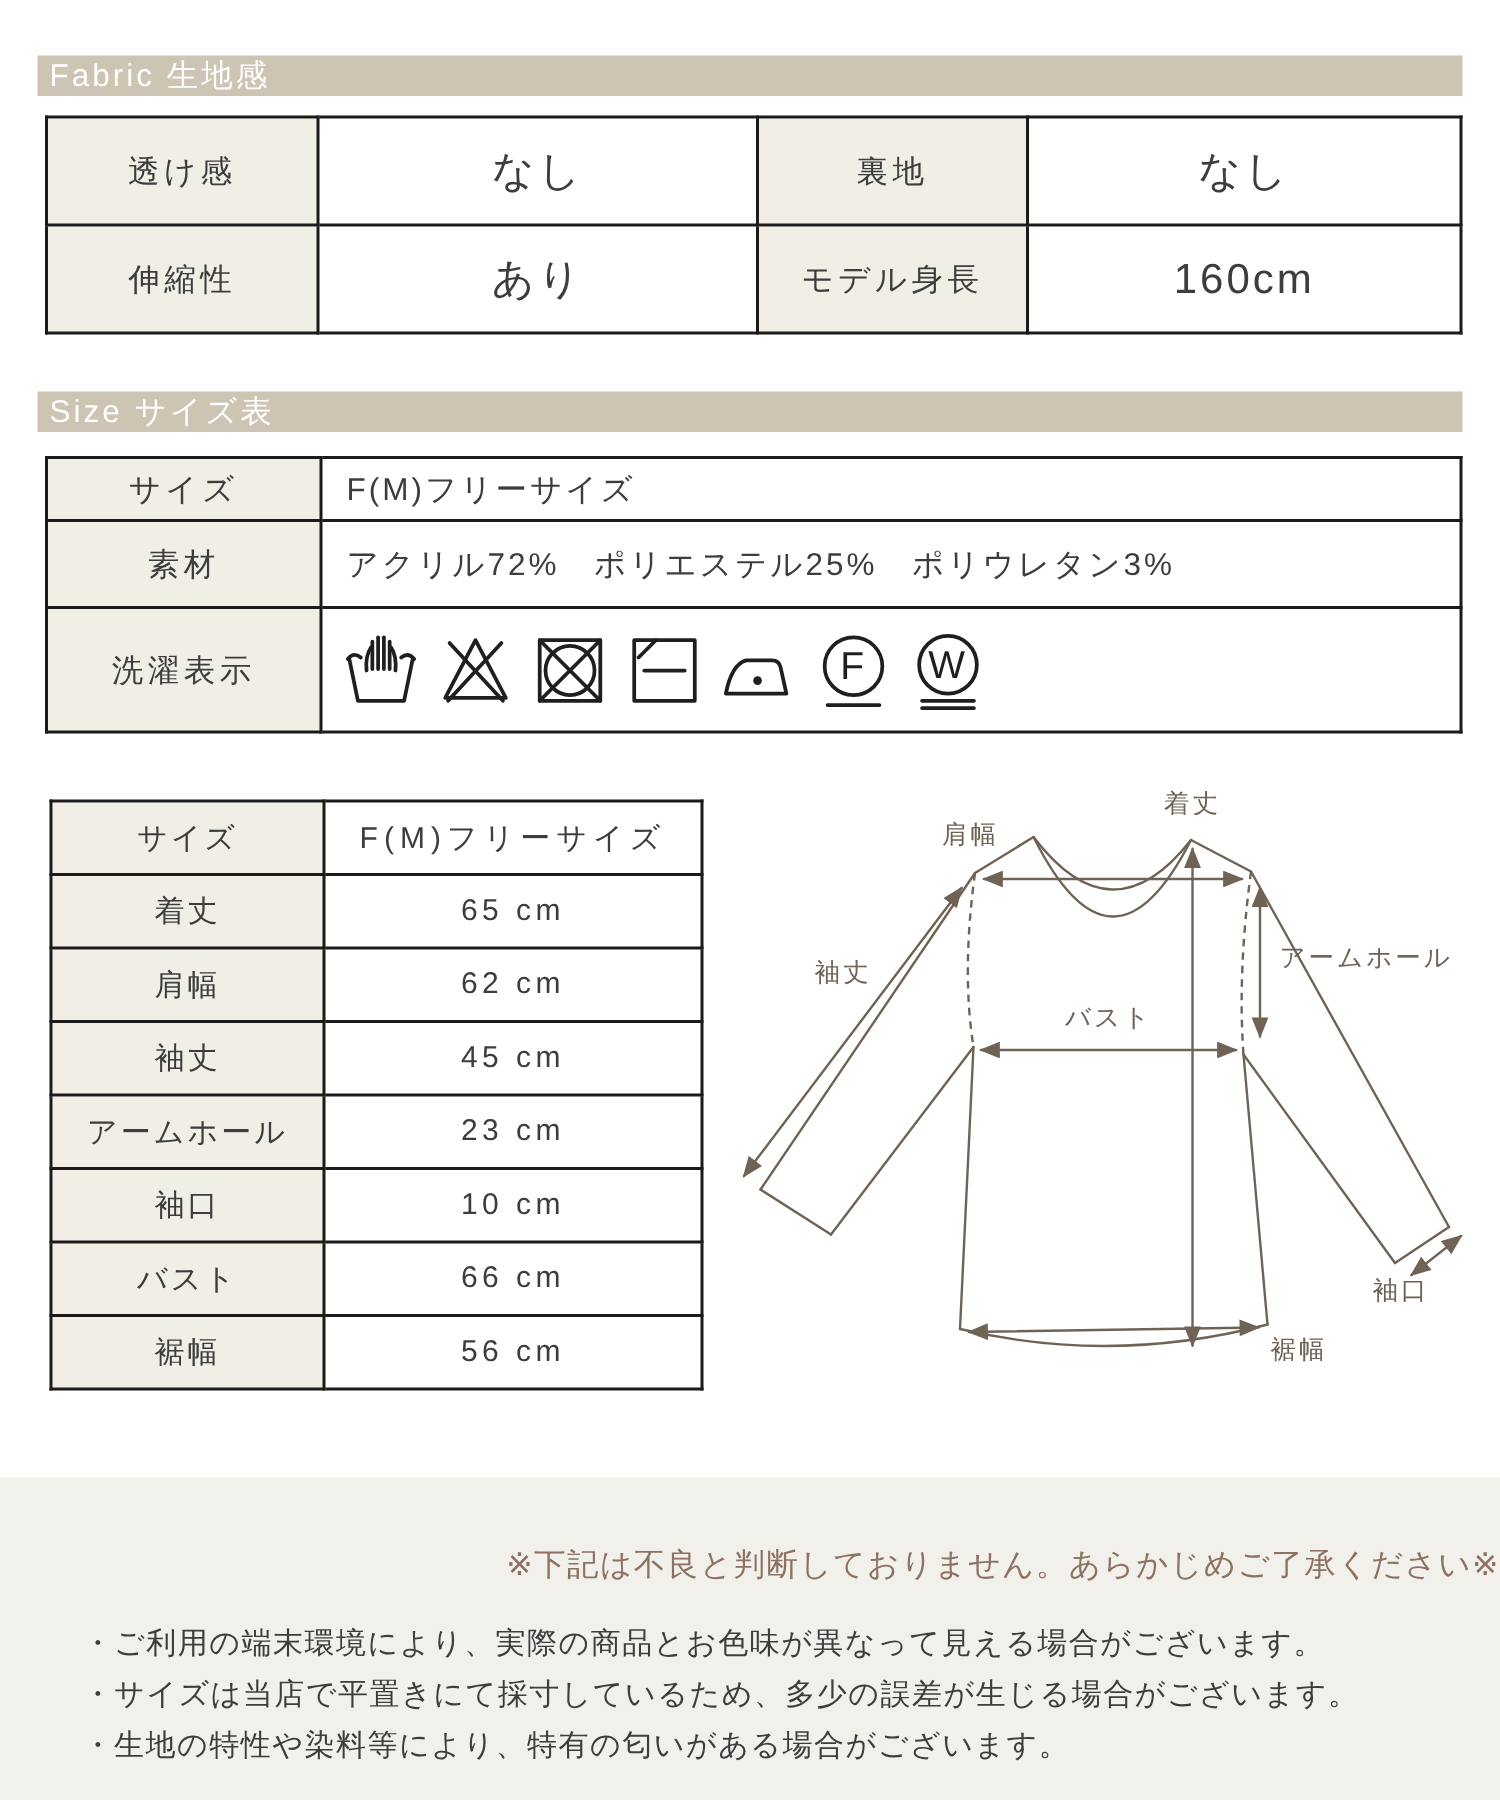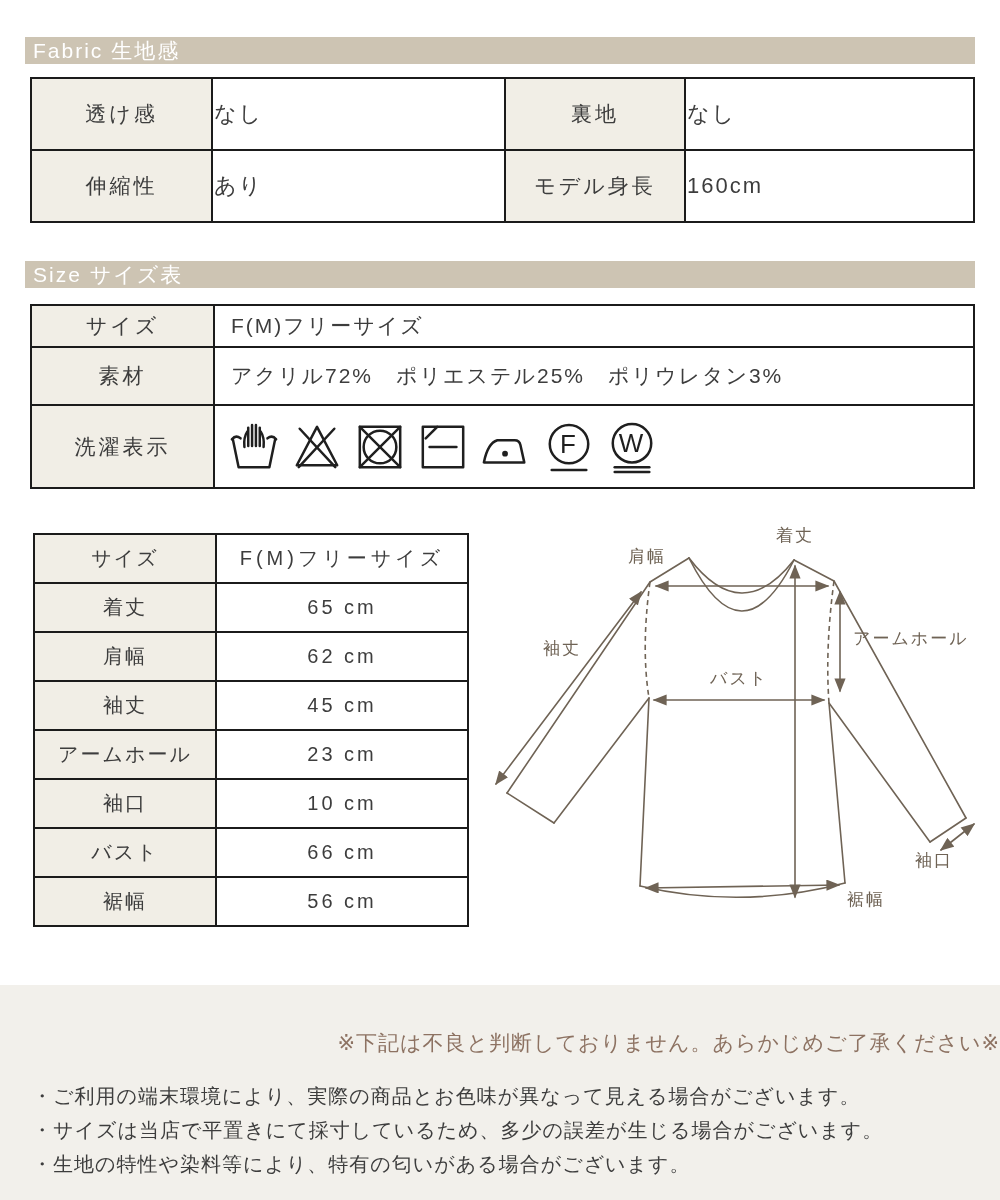--- a/index.html
+++ b/index.html
@@ -15,21 +15,21 @@
   .section-bar{
     position:absolute;left:25px;width:950px;height:27px;background:var(--bar-bg);
     color:#ffffff;font-size:21px;line-height:27px;letter-spacing:2px;
     padding-left:8px;box-sizing:border-box;
   }
   table{border-collapse:collapse;position:absolute;table-layout:fixed;}
   td,th{border:2px solid var(--table-border);font-weight:400;overflow:hidden;}
   th{background:var(--cell-bg);text-align:center;letter-spacing:3px;}
   .t1{left:30px;top:77px;width:943px;}
   .t1 th{font-size:21px;}
-  .t1 td{font-size:22px;letter-spacing:2px;}
+  .t1 td{font-size:28px;text-align:center;letter-spacing:2px;}
   .t1 tr{height:72px;}
   .t2{left:30px;top:304px;width:943px;}
   .t2 th{font-size:21px;}
   .t2 td{font-size:21px;text-align:left;padding-left:16px;letter-spacing:2px;}
   .t3{left:33px;top:533px;width:434px;}
   .t3 tr{height:49px;}
   .t3 th{font-size:20px;letter-spacing:2px;}
   .t3 td{font-size:20px;text-align:center;letter-spacing:3px;}
   .care-row{display:flex;align-items:center;gap:13px;padding:2px 0 2px 14px;}
   .care{width:50px;height:56px;}
@@ -43,21 +43,21 @@
   .gd{fill:none;stroke:var(--diagram-line);stroke-width:1.6;stroke-dasharray:5 4;}
   .gl{fill:var(--diagram-line);font-size:17px;letter-spacing:2px;
     font-family:"Liberation Sans","DejaVu Sans",sans-serif;}
   .notice{
     position:absolute;left:0;top:985px;width:1000px;height:215px;
     background:var(--notice-bg);box-sizing:border-box;padding-top:44px;
   }
   .notice-heading{
     text-align:right;color:var(--notice-accent);font-size:21px;letter-spacing:1px;
   }
-  .notice-bullets{margin-top:22px;padding-left:32px;}
+  .notice-bullets{margin-top:22px;padding-left:55px;}
   .notice-bullet{font-size:20px;line-height:34px;letter-spacing:1px;color:var(--text);}
 </style>
 </head>
 <body>
 
 <div class="section-bar" style="top:37px">Fabric 生地感</div>
 
 <table class="t1">
   <colgroup>
       <col style="width:181px">

